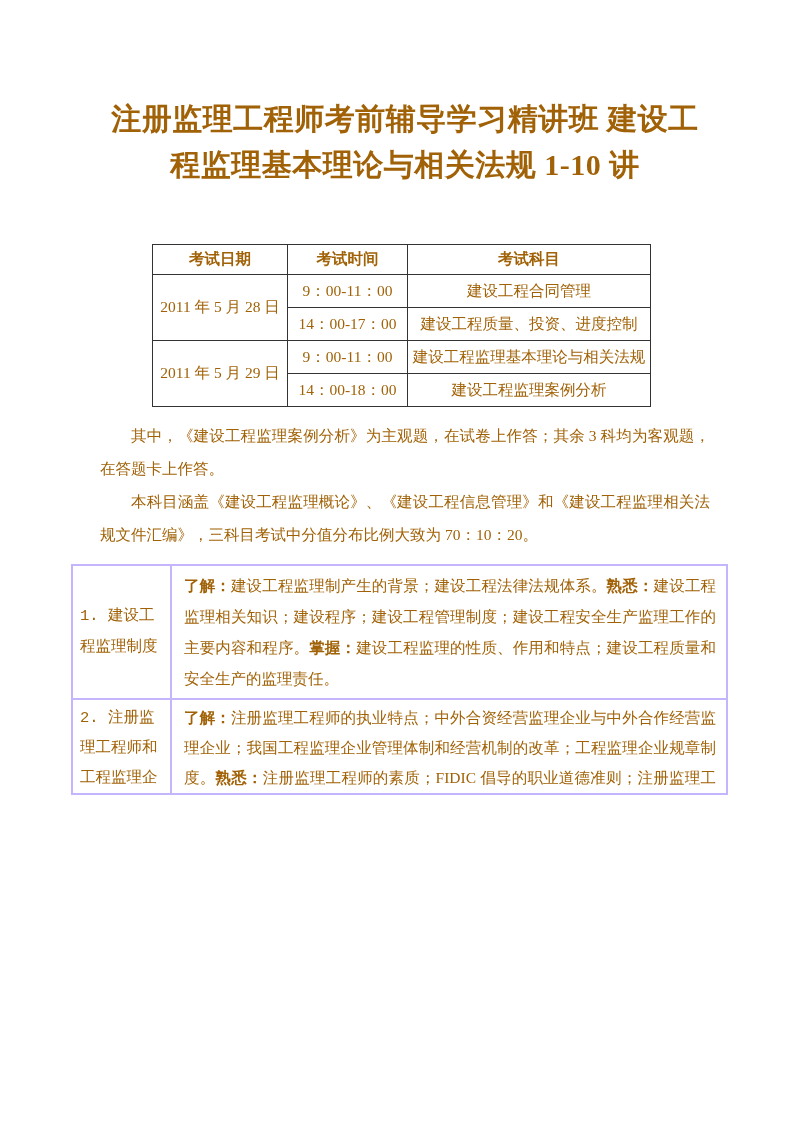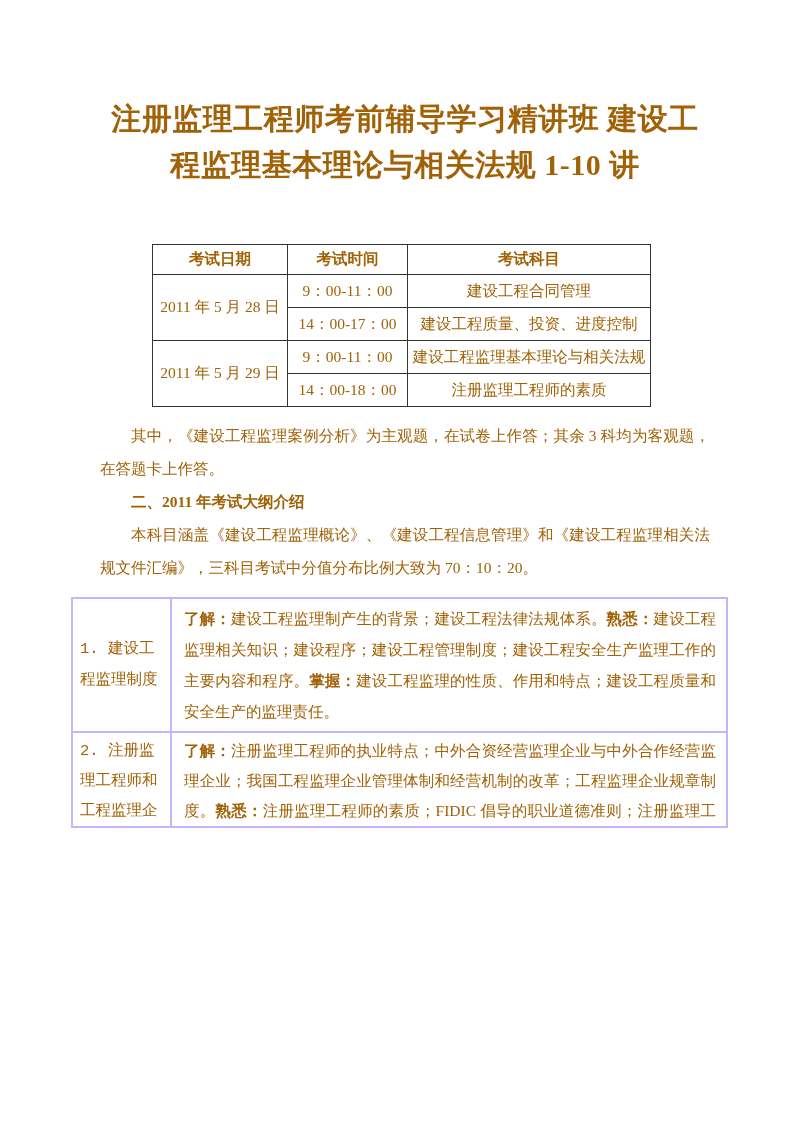--- a/index.html
+++ b/index.html
@@ -136,28 +136,27 @@
         <td>14：00-17：00</td>
         <td>建设工程质量、投资、进度控制</td>
       </tr>
       <tr>
         <td rowspan="2">2011 年 5 月 29 日</td>
         <td>9：00-11：00</td>
         <td>建设工程监理基本理论与相关法规</td>
       </tr>
       <tr>
         <td>14：00-18：00</td>
-        <td>注册监理工程师的素质</td>
+        <td>建设工程监理案例分析</td>
       </tr>
     </tbody>
   </table>
 
   <p class="body-para">其中，《建设工程监理案例分析》为主观题，在试卷上作答；其余 3 科均为客观题，在答题卡上作答。</p>
 
-  <p class="sec-heading">二、2011 年考试大纲介绍</p>
 
   <p class="body-para">本科目涵盖《建设工程监理概论》、《建设工程信息管理》和《建设工程监理相关法规文件汇编》，三科目考试中分值分布比例大致为 70：10：20。</p>
 
   <table class="syllabus-table">
     <colgroup>
       <col style="width:99px">
       <col style="width:556px">
     </colgroup>
     <tbody>
       <tr class="row-tall">

